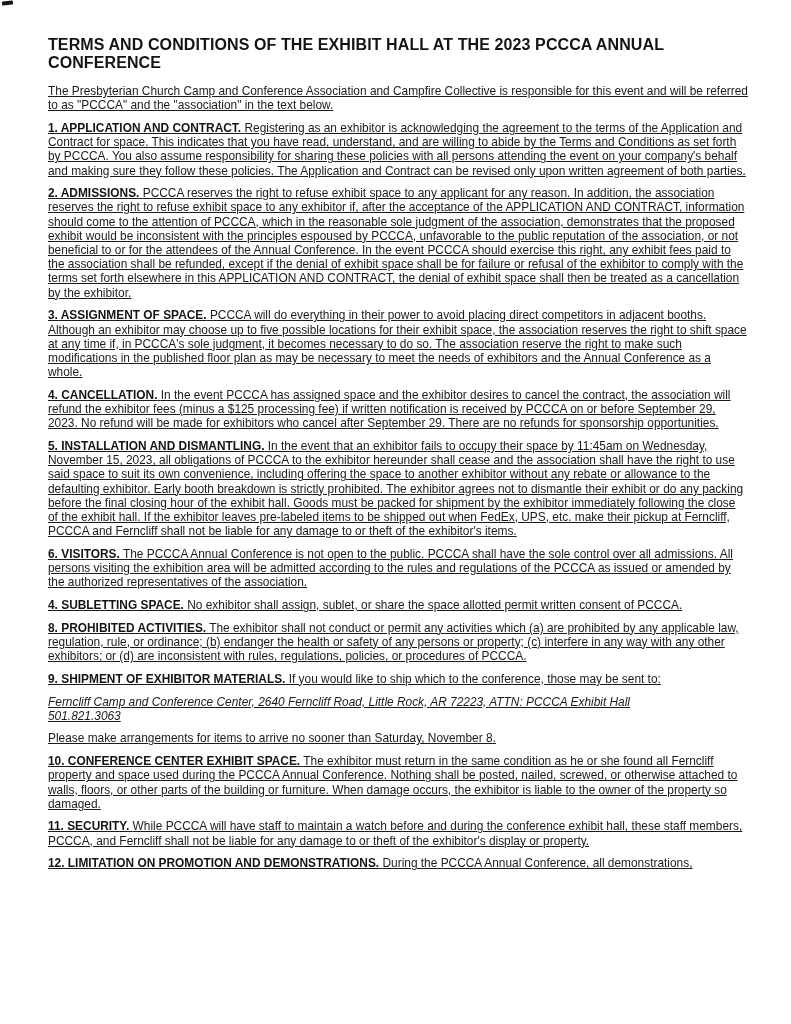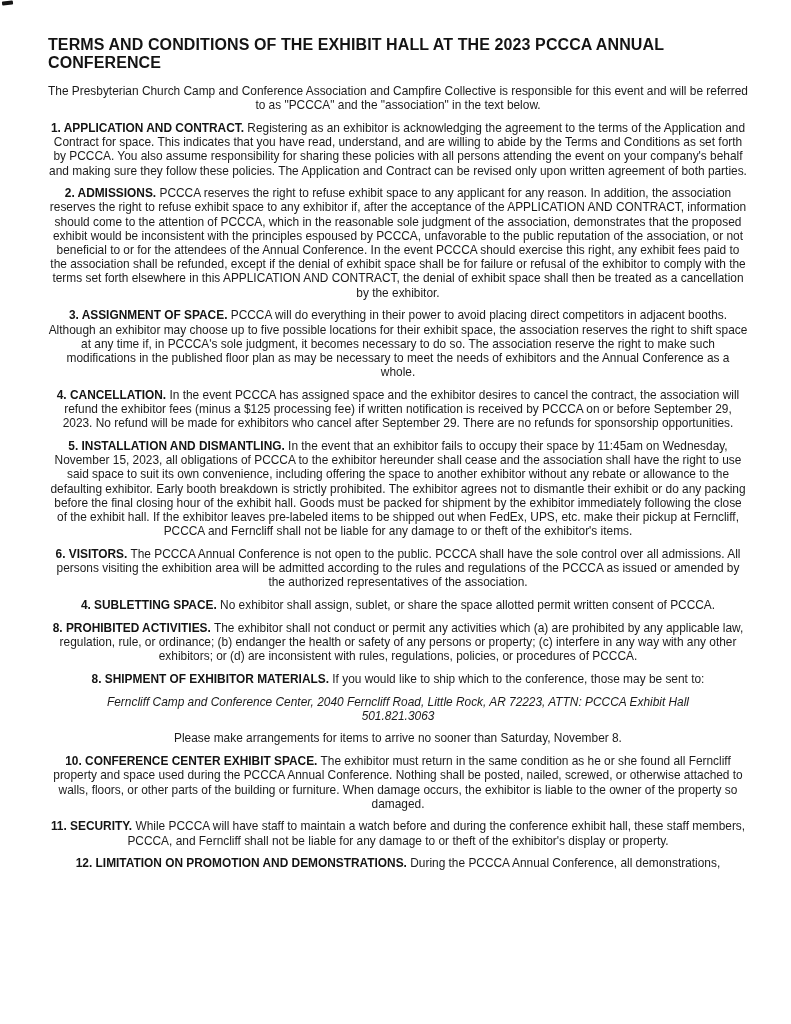--- a/index.html
+++ b/index.html
@@ -22,21 +22,22 @@
     font-size: 16px;
     font-weight: 700;
     letter-spacing: 0.1px;
     margin: 0 0 12px 0;
     color: #141414;
   }
   .para {
     font-size: 11.9px;
     line-height: 14.2px;
     margin: 0 0 8.5px 0;
-    text-align: center;
+    text-align: left;
+    text-decoration: underline;
   }
   .para strong {
     font-weight: 700;
     color: #141414;
   }
   .address {
     font-style: italic;
   }
   .scan-artifact {
     position: absolute;
@@ -69,23 +70,23 @@
   <p class="para"><strong>4. CANCELLATION.</strong> <span>In the event PCCCA has assigned space and the exhibitor desires to cancel the contract, the association will refund the exhibitor fees (minus a $125 processing fee) if written notification is received by PCCCA on or before September 29, 2023. No refund will be made for exhibitors who cancel after September 29. There are no refunds for sponsorship opportunities.</span></p>
 
   <p class="para"><strong>5. INSTALLATION AND DISMANTLING.</strong> <span>In the event that an exhibitor fails to occupy their space by 11:45am on Wednesday, November 15, 2023, all obligations of PCCCA to the exhibitor hereunder shall cease and the association shall have the right to use said space to suit its own convenience, including offering the space to another exhibitor without any rebate or allowance to the defaulting exhibitor. Early booth breakdown is strictly prohibited. The exhibitor agrees not to dismantle their exhibit or do any packing before the final closing hour of the exhibit hall. Goods must be packed for shipment by the exhibitor immediately following the close of the exhibit hall. If the exhibitor leaves pre-labeled items to be shipped out when FedEx, UPS, etc. make their pickup at Ferncliff, PCCCA and Ferncliff shall not be liable for any damage to or theft of the exhibitor's items.</span></p>
 
   <p class="para"><strong>6. VISITORS.</strong> <span>The PCCCA Annual Conference is not open to the public. PCCCA shall have the sole control over all admissions. All persons visiting the exhibition area will be admitted according to the rules and regulations of the PCCCA as issued or amended by the authorized representatives of the association.</span></p>
 
   <p class="para"><strong>4. SUBLETTING SPACE.</strong> <span>No exhibitor shall assign, sublet, or share the space allotted permit written consent of PCCCA.</span></p>
 
   <p class="para"><strong>8. PROHIBITED ACTIVITIES.</strong> <span>The exhibitor shall not conduct or permit any activities which (a) are prohibited by any applicable law, regulation, rule, or ordinance; (b) endanger the health or safety of any persons or property; (c) interfere in any way with any other exhibitors; or (d) are inconsistent with rules, regulations, policies, or procedures of PCCCA.</span></p>
 
-  <p class="para"><strong>8. SHIPMENT OF EXHIBITOR MATERIALS.</strong> <span>If you would like to ship which to the conference, those may be sent to:</span></p>
+  <p class="para"><strong>9. SHIPMENT OF EXHIBITOR MATERIALS.</strong> <span>If you would like to ship which to the conference, those may be sent to:</span></p>
 
-  <p class="para address"><span>Ferncliff Camp and Conference Center, 2040 Ferncliff Road, Little Rock, AR 72223, ATTN: PCCCA Exhibit Hall</span><br><span>501.821.3063</span></p>
+  <p class="para address"><span>Ferncliff Camp and Conference Center, 2640 Ferncliff Road, Little Rock, AR 72223, ATTN: PCCCA Exhibit Hall</span><br><span>501.821.3063</span></p>
 
   <p class="para">Please make arrangements for items to arrive no sooner than Saturday, November 8.</p>
 
   <p class="para"><strong>10. CONFERENCE CENTER EXHIBIT SPACE.</strong> <span>The exhibitor must return in the same condition as he or she found all Ferncliff property and space used during the PCCCA Annual Conference. Nothing shall be posted, nailed, screwed, or otherwise attached to walls, floors, or other parts of the building or furniture. When damage occurs, the exhibitor is liable to the owner of the property so damaged.</span></p>
 
   <p class="para"><strong>11. SECURITY.</strong> <span>While PCCCA will have staff to maintain a watch before and during the conference exhibit hall, these staff members, PCCCA, and Ferncliff shall not be liable for any damage to or theft of the exhibitor's display or property.</span></p>
 
   <p class="para"><strong>12. LIMITATION ON PROMOTION AND DEMONSTRATIONS.</strong> <span>During the PCCCA Annual Conference, all demonstrations,</span></p>
 
 </div>

